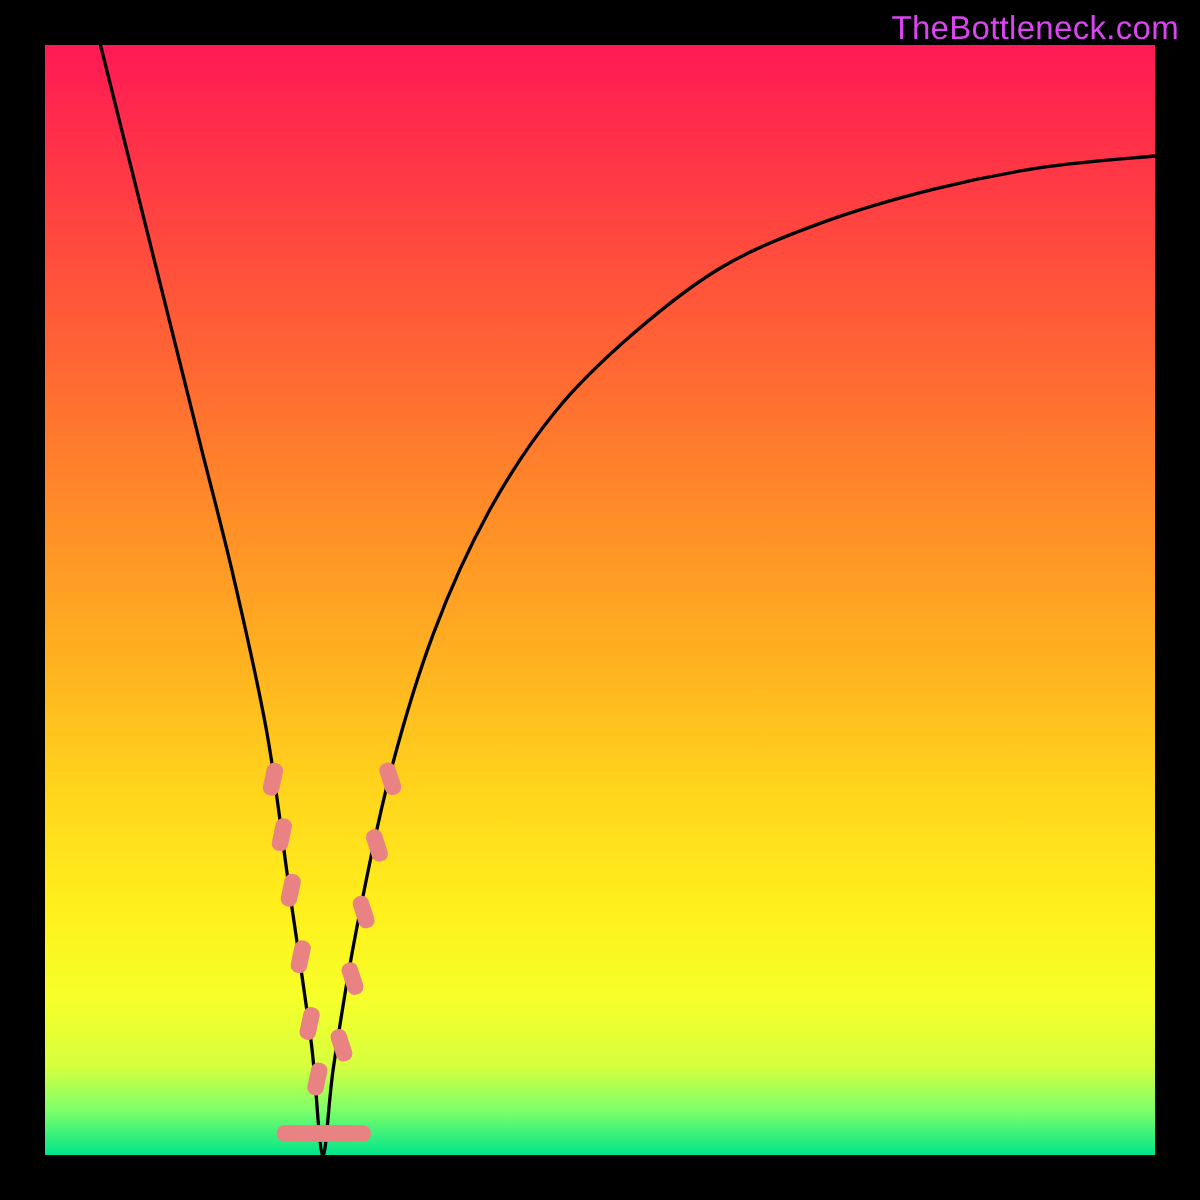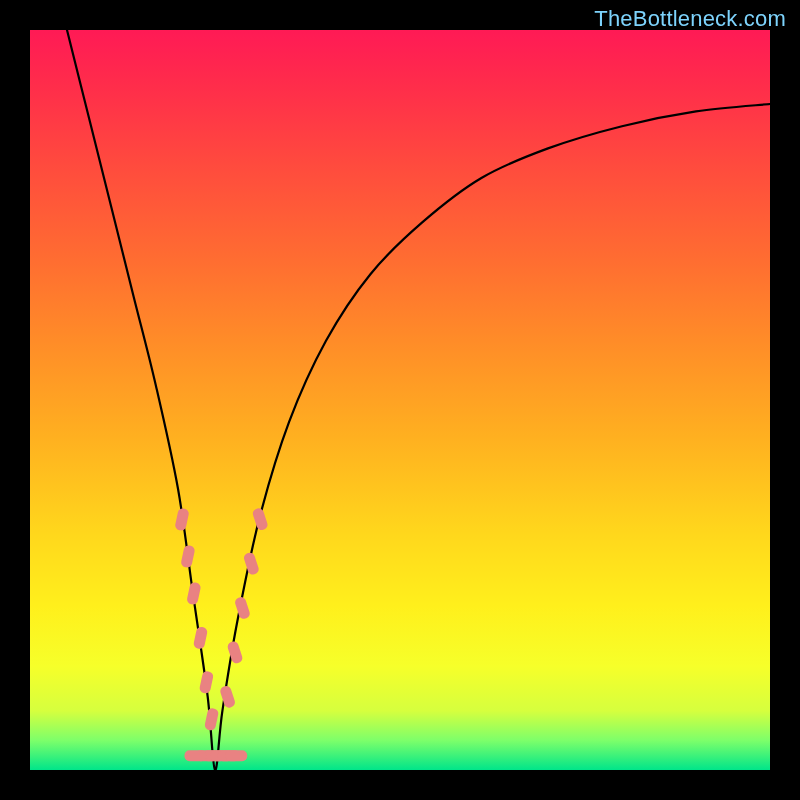--- a/index.html
+++ b/index.html
@@ -36,21 +36,21 @@
       #f6ff2a 86%,
       #d6ff3e 92%,
       #7dff6a 96%,
       #00e58a 100%
     );
   }
   .source-label {
     position: absolute;
     top: 6px;
     right: 14px;
-    color: #7dd3fc;
+    color: #d946ef;
     font-size: 22px;
     font-weight: 500;
     letter-spacing: 0.2px;
     z-index: 10;
   }
   svg.curve {
     position: absolute;
     left: 0;
     top: 0;
     width: 740px;

